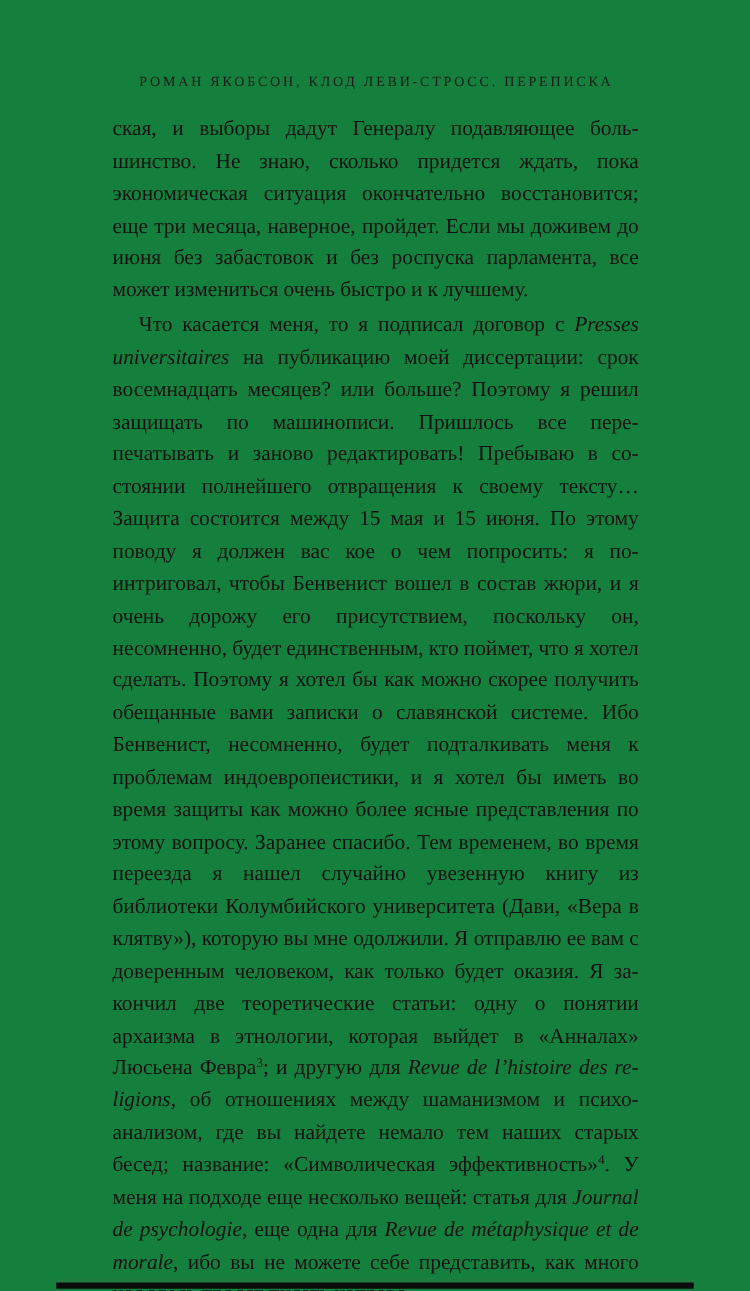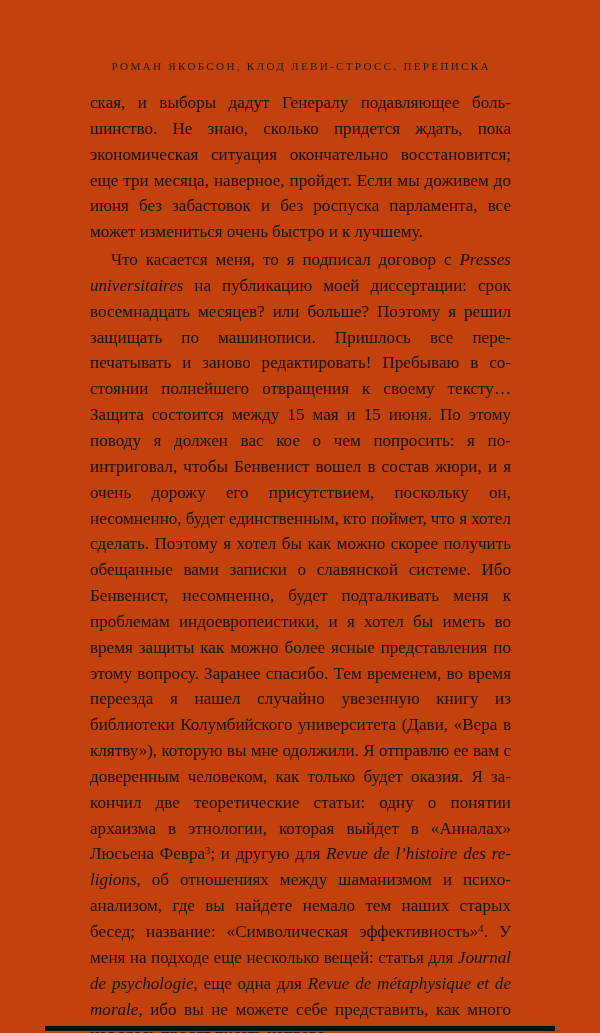--- a/index.html
+++ b/index.html
@@ -12,21 +12,21 @@
     height: 1033px;
     position: relative;
     overflow: hidden;
     font-family: "Liberation Serif", "DejaVu Serif", serif;
     color: #111111;
   }
 
   .page {
     position: absolute;
     inset: 0;
-    background: #c2410c;
+    background: #15803d;
   }
 
   
   .running-head {
     position: absolute;
     top: 60px;
     left: 88px;
     width: 424px;
     text-align: center;
     font-size: 11.2px;

